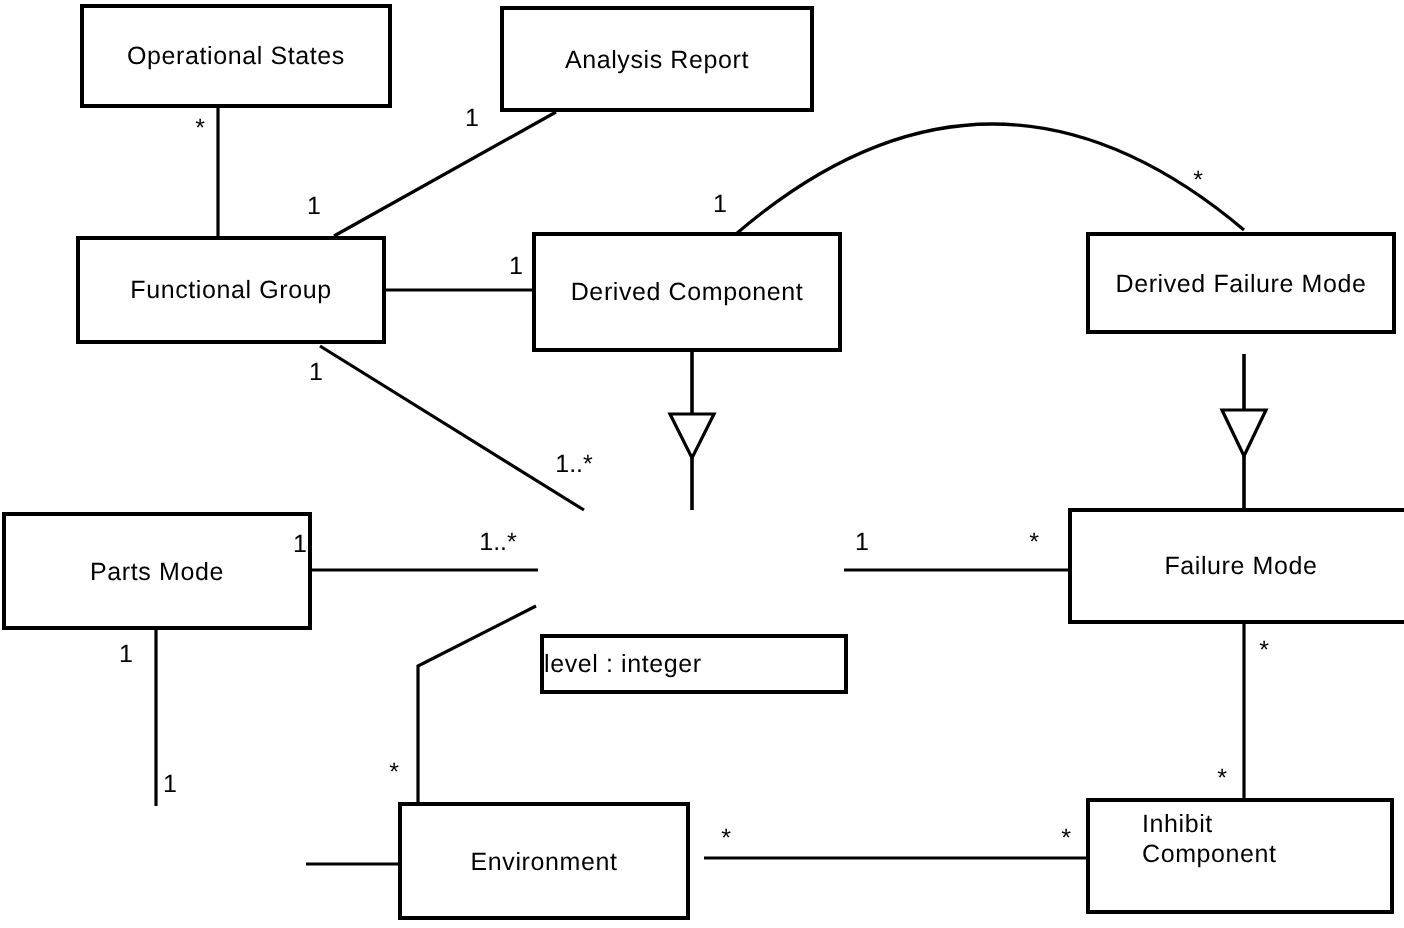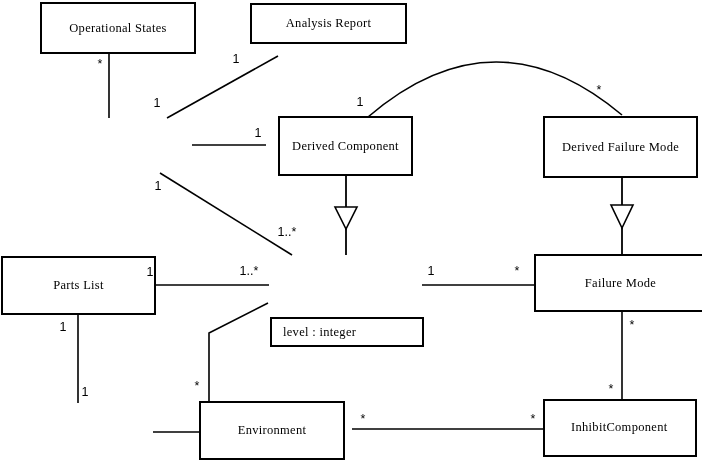--- a/index.html
+++ b/index.html
@@ -21,30 +21,29 @@
     position: absolute;
     box-sizing: border-box;
     border: 2px solid #000000;
     background: #ffffff;
     display: flex;
     align-items: center;
     justify-content: center;
     font-size: 12.5px;
     letter-spacing: 0.3px;
     white-space: nowrap;
-    font-family: Liberation Serif, serif;
   }
   .uml-box.attr-compartment {
     justify-content: flex-start;
-    padding-left: 11px;
   }
   .uml-box.two-line {
+    flex-direction: column;
     align-items: flex-start;
     justify-content: flex-start;
-    padding: 19px 0 0 26px;
+    padding: 4px 0 0 26px;
     line-height: 15px;
     text-align: center;
   }
   .mult {
     position: absolute;
     font-size: 12.5px;
     transform: translate(-50%, -50%);
     background: transparent;
   }
 </style>
@@ -85,35 +84,38 @@
 
     <line x1="622" y1="177" x2="622" y2="205" stroke="#000" stroke-width="1.8"></line>
     <polygon points="611,205 633,205 622,228" fill="#ffffff" stroke="#000" stroke-width="1.6"></polygon>
     <line x1="622" y1="228" x2="622" y2="255" stroke="#000" stroke-width="1.8"></line>
   </svg>
 
   <div class="uml-box" style="left:40px; top:2px; width:156px; height:52px">
     <span>Operational States</span>
   </div>
 
-  <div class="uml-box" style="left:250px; top:3px; width:157px; height:41px">
+  <div class="uml-box" style="left:250px; top:3px; width:157px; height:53px">
     <span>Analysis Report</span>
   </div>
 
+  <div class="uml-box" style="left:38px; top:118px; width:155px; height:54px">
+    <span>Functional Group</span>
+  </div>
 
-  <div class="uml-box" style="left:278px; top:116px; width:135px; height:60px">
+  <div class="uml-box" style="left:266px; top:116px; width:155px; height:60px">
     <span>Derived Component</span>
   </div>
 
-  <div class="uml-box" style="left:543px; top:116px; width:155px; height:62px">
+  <div class="uml-box" style="left:543px; top:116px; width:155px; height:51px">
     <span>Derived Failure Mode</span>
   </div>
 
   <div class="uml-box" style="left:1px; top:256px; width:155px; height:59px">
-    <span>Parts List</span>
+    <span>Parts Mode</span>
   </div>
 
   <div class="uml-box attr-compartment" style="left:270px; top:317px; width:154px; height:30px">
     <span>level : integer</span>
   </div>
 
   <div class="uml-box" style="left:534px; top:254px; width:173px; height:58px">
     <span>Failure Mode</span>
   </div>
 

